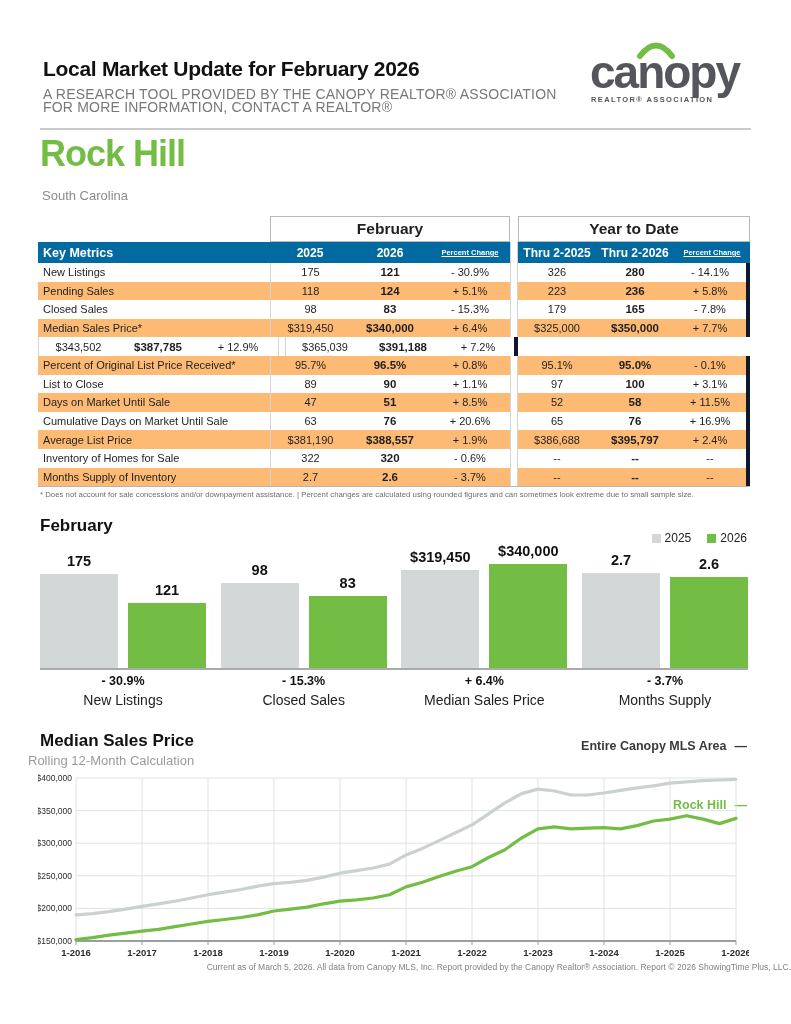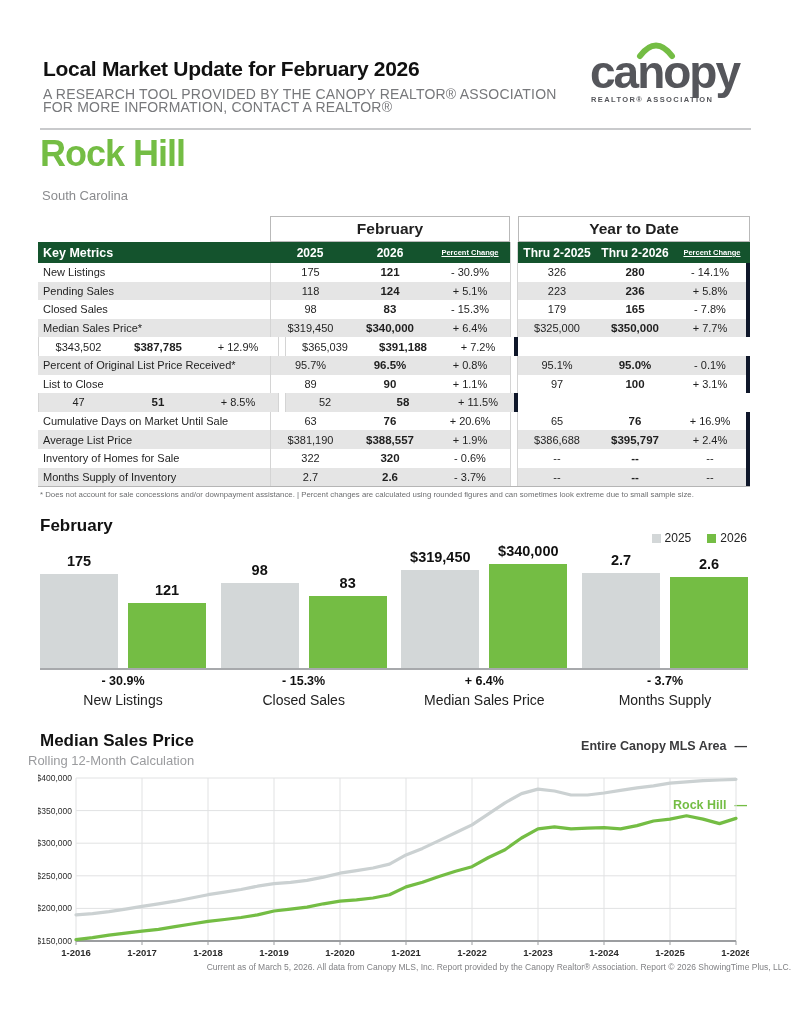--- a/index.html
+++ b/index.html
@@ -24,25 +24,25 @@
   .cell{display:flex;align-items:center;justify-content:center;text-align:center;}
   .c-name{width:232px;justify-content:flex-start;text-align:left;padding-left:5px;box-sizing:border-box;}
   .c-v{width:80px;}
   .c-gap{width:8px;background:#fff !important;border-left:1px solid #d4d4d4;border-right:1px solid #d4d4d4;box-sizing:border-box;}
   .c-y{width:78px;}
   .c-y3{width:76px;}
   .ghead .cell{height:26px;background:#fff;}
   .ghead .span-cell{border:1px solid #b9b9b9;font-size:15.5px;font-weight:bold;box-sizing:border-box;}
   .ghead .feb-span{width:240px;}
   .ghead .ytd-span{width:232px;}
-  .greenrow .cell{height:21px;background:#14532d;color:#fff;font-weight:bold;font-size:12px;}
+  .greenrow .cell{height:21px;background:#0369a1;color:#fff;font-weight:bold;font-size:12px;}
   .greenrow .c-name{font-size:12.5px;}
   .greenrow .pcth{font-size:7.5px;text-decoration:underline;}
   .drow .cell{height:18.6px;background:#fff;}
-  .drow.shaded .cell{background:#e5e5e5;}
+  .drow.shaded .cell{background:#fdba74;}
   .drow .c-v.first{border-left:1px solid #d4d4d4;box-sizing:border-box;}
   .drow .c-y3{border-right:4px solid #0f172a;box-sizing:border-box;}
   .drow .b{font-weight:bold;font-size:11.5px;}
   .mtable-bottom{border-bottom:1px solid #b5b5b5;}
   .footnote{position:absolute;left:40px;top:490px;font-size:7.8px;color:#6d6e70;}
 
   
   .bar-title{position:absolute;left:40px;top:516px;font-size:17px;font-weight:bold;color:#111;}
   .bar-legend{position:absolute;right:44px;top:531px;display:flex;gap:16px;font-size:12px;color:#222;}
   .bar-legend .item{display:flex;align-items:center;gap:4px;}
@@ -179,20 +179,21 @@
           <div class="cell c-name">List to Close</div>
           <div class="cell c-v first">89</div>
           <div class="cell c-v b">90</div>
           <div class="cell c-v">+ 1.1%</div>
           <div class="c-gap"></div>
           <div class="cell c-y">97</div>
           <div class="cell c-y b">100</div>
           <div class="cell c-y3">+ 3.1%</div>
         </div>
         <div class="trow drow shaded">
+          <div class="cell c-name">Days on Market Until Sale</div>
           <div class="cell c-v first">47</div>
           <div class="cell c-v b">51</div>
           <div class="cell c-v">+ 8.5%</div>
           <div class="c-gap"></div>
           <div class="cell c-y">52</div>
           <div class="cell c-y b">58</div>
           <div class="cell c-y3">+ 11.5%</div>
         </div>
         <div class="trow drow">
           <div class="cell c-name">Cumulative Days on Market Until Sale</div>

